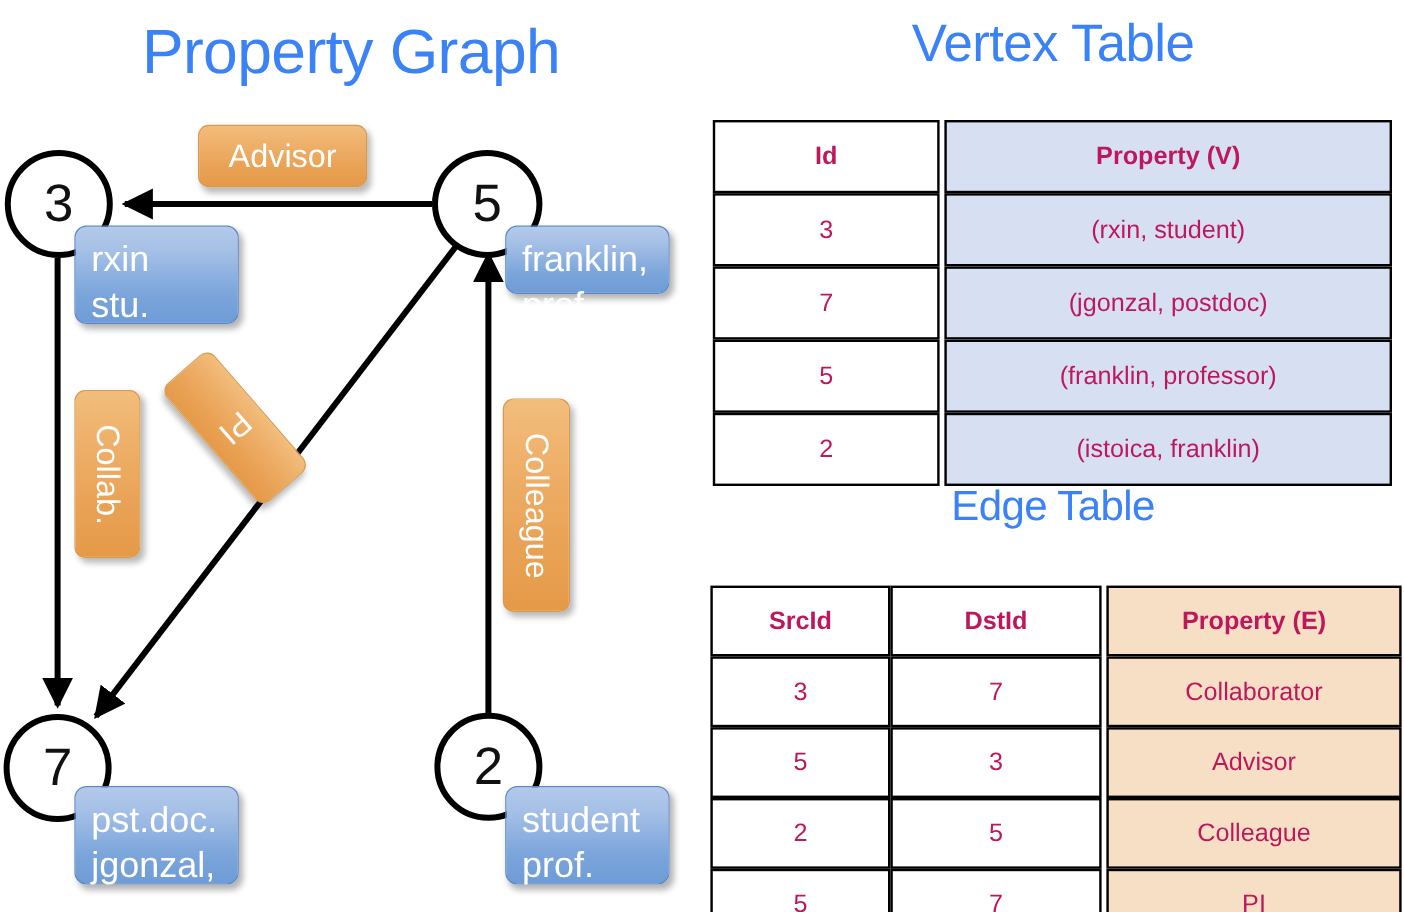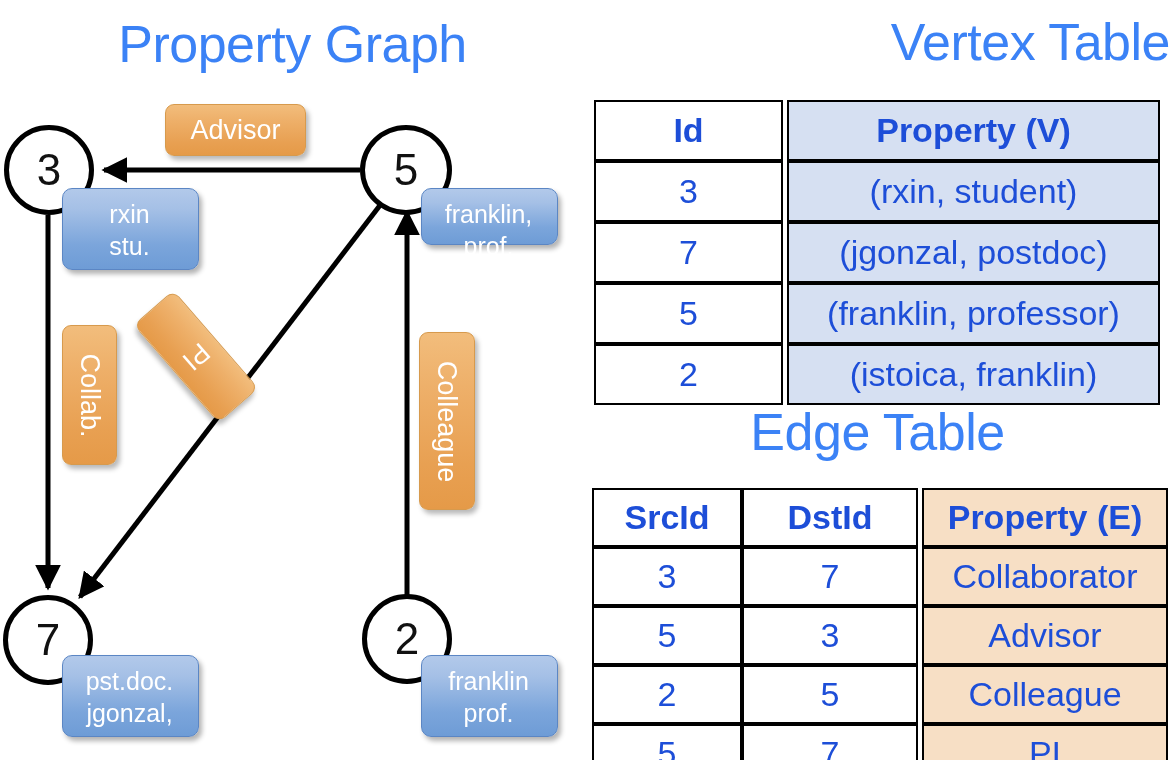--- a/index.html
+++ b/index.html
@@ -12,42 +12,41 @@
   #graph-panel{left:0;width:585px;}
   #tables-panel{left:585px;width:585px;}
 
   .section-title{
     position:absolute;text-align:center;
     font-weight:400;color:#3b82f6;
     font-family:"Liberation Sans",sans-serif;
     letter-spacing:-0.5px;white-space:nowrap;
   }
   #graph-title{left:0;top:14px;width:585px;font-size:52px;}
-  #vertex-title{left:585px;top:12px;width:585px;font-size:52px;text-align:right;}
-  #edge-title{left:585px;top:402px;width:585px;font-size:52px;}
+  #vertex-title{left:585px;top:12px;width:585px;font-size:44px;}
+  #edge-title{left:585px;top:402px;width:585px;font-size:35px;}
 
   
   #graph-svg{position:absolute;left:0;top:0;width:585px;height:760px;}
 
   .node{
     position:absolute;border:5px solid #000;border-radius:50%;
     background:#fff;box-sizing:border-box;
     display:flex;align-items:center;justify-content:center;
     font-size:44px;color:#111;
   }
 
   .prop-box{
     position:absolute;box-sizing:border-box;
     border-radius:10px;
     border:1px solid #5b86c4;
     background:linear-gradient(180deg,#b2c9ea 0%,#a5c0e6 25%,#7ba5db 70%,#6e9cd6 100%);
     box-shadow:3px 4px 5px rgba(0,0,0,0.30);
-    color:#ffffff;font-size:25px;line-height:1.28;
+    color:#ffffff;font-size:30px;line-height:1.28;
     padding:9px 15px 0 13px;
-    text-align:center;
   }
 
   .edge-label{
     position:absolute;box-sizing:border-box;
     border-radius:9px;
     border:1px solid #d79a4d;
     background:linear-gradient(180deg,#f2bd7c 0%,#eeb06a 30%,#e8a052 75%,#e59a48 100%);
     box-shadow:3px 4px 5px rgba(0,0,0,0.28);
     color:#ffffff;font-size:27px;
     display:flex;align-items:center;justify-content:center;
@@ -60,21 +59,21 @@
   .edge-label.diag > span{display:block;white-space:nowrap;}
 
   
   table.gtable{
     position:absolute;border-collapse:separate;border-spacing:0;
     table-layout:fixed;
   }
   table.gtable td{
     border:2px solid #000;
     text-align:center;vertical-align:middle;
-    font-size:34px;color:#1d4ed8;
+    font-size:21px;color:#be185d;
     padding:0;
   }
   table.gtable td.hdr{font-weight:bold;}
   td.blue{background:#d6e0f2;}
   td.peach{background:#f7dfc5;}
   .gapcol{border:none !important;background:transparent !important;}
 
   #vertex-table{left:594px;top:100px;width:566px;}
   #vertex-table td{height:57px;}
   #edge-table{left:592px;top:488px;width:576px;}
@@ -122,21 +121,21 @@
   </div>
   <div class="prop-box" style="left:421px;top:188px;width:137px;height:57px;">
     <div>franklin,</div>
     <div>prof.</div>
   </div>
   <div class="prop-box" style="left:62px;top:655px;width:137px;height:82px;">
     <div>pst.doc.</div>
     <div>jgonzal,</div>
   </div>
   <div class="prop-box" style="left:421px;top:655px;width:137px;height:82px;">
-    <div>franklin</div>
+    <div>student</div>
     <div>prof.</div>
   </div>
 
   <div class="edge-label" style="left:165px;top:104px;width:141px;height:52px;">
     <span>Advisor</span>
   </div>
 
   <div class="edge-label vert" style="left:62px;top:325px;width:55px;height:140px;">
     <span>Collab.</span>
   </div>

